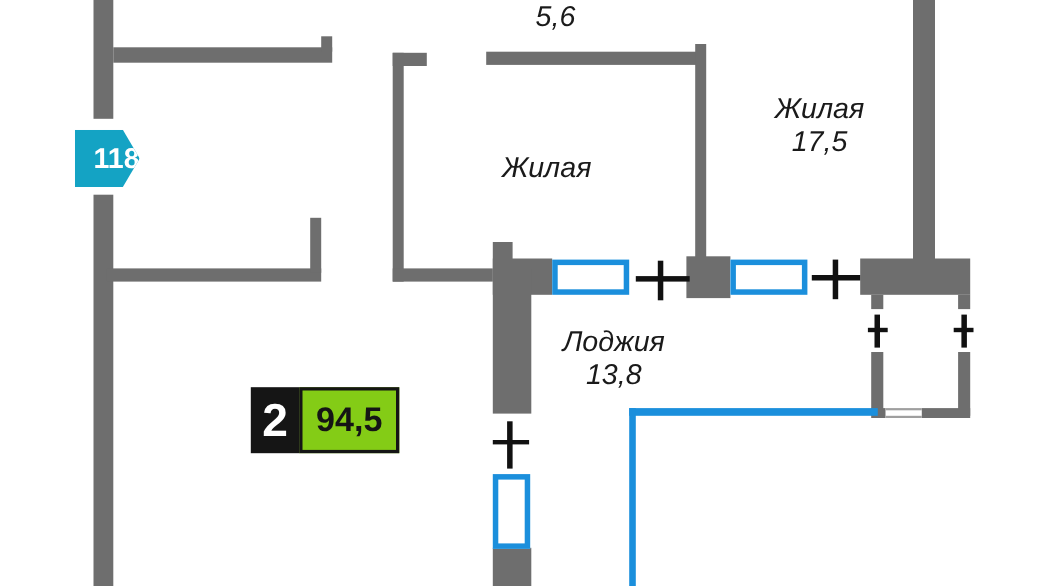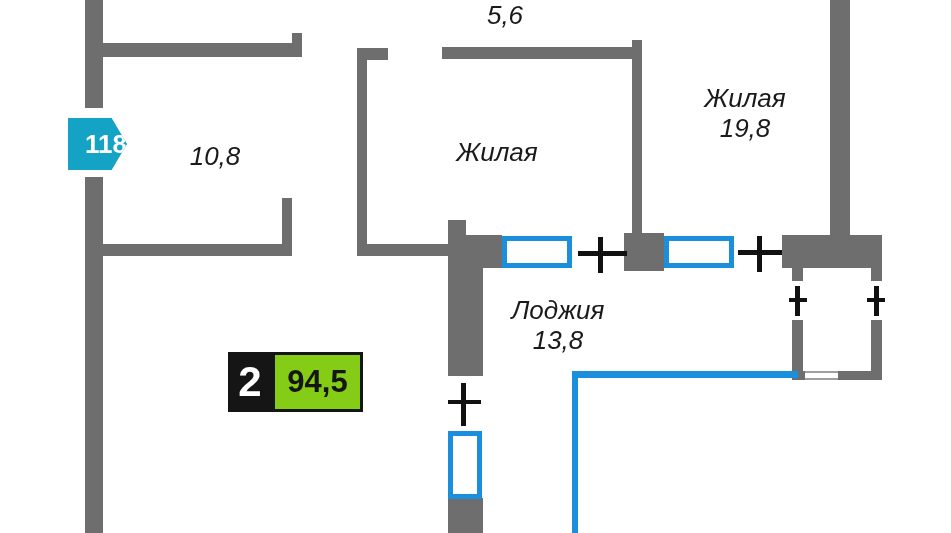--- a/index.html
+++ b/index.html
@@ -93,31 +93,28 @@
 
   <div class="sum-badge">
     <div class="rooms">2</div>
     <div class="area">94,5</div>
   </div>
 
   <div class="lbl" style="left:455px;top:0;width:100px">
     <div>5,6</div>
   </div>
 
-  <div class="lbl" style="left:165px;top:141px;width:100px">
-    <div>10,8</div>
-  </div>
 
   <div class="lbl" style="left:427px;top:137px;width:140px">
     <div>Жилая</div>
   </div>
 
   <div class="lbl" style="left:675px;top:83px;width:140px">
     <div>Жилая</div>
-    <div>19,8</div>
+    <div>17,5</div>
   </div>
 
   <div class="lbl" style="left:488px;top:295px;width:140px">
     <div>Лоджия</div>
     <div>13,8</div>
   </div>
 
 
 </div>
 

